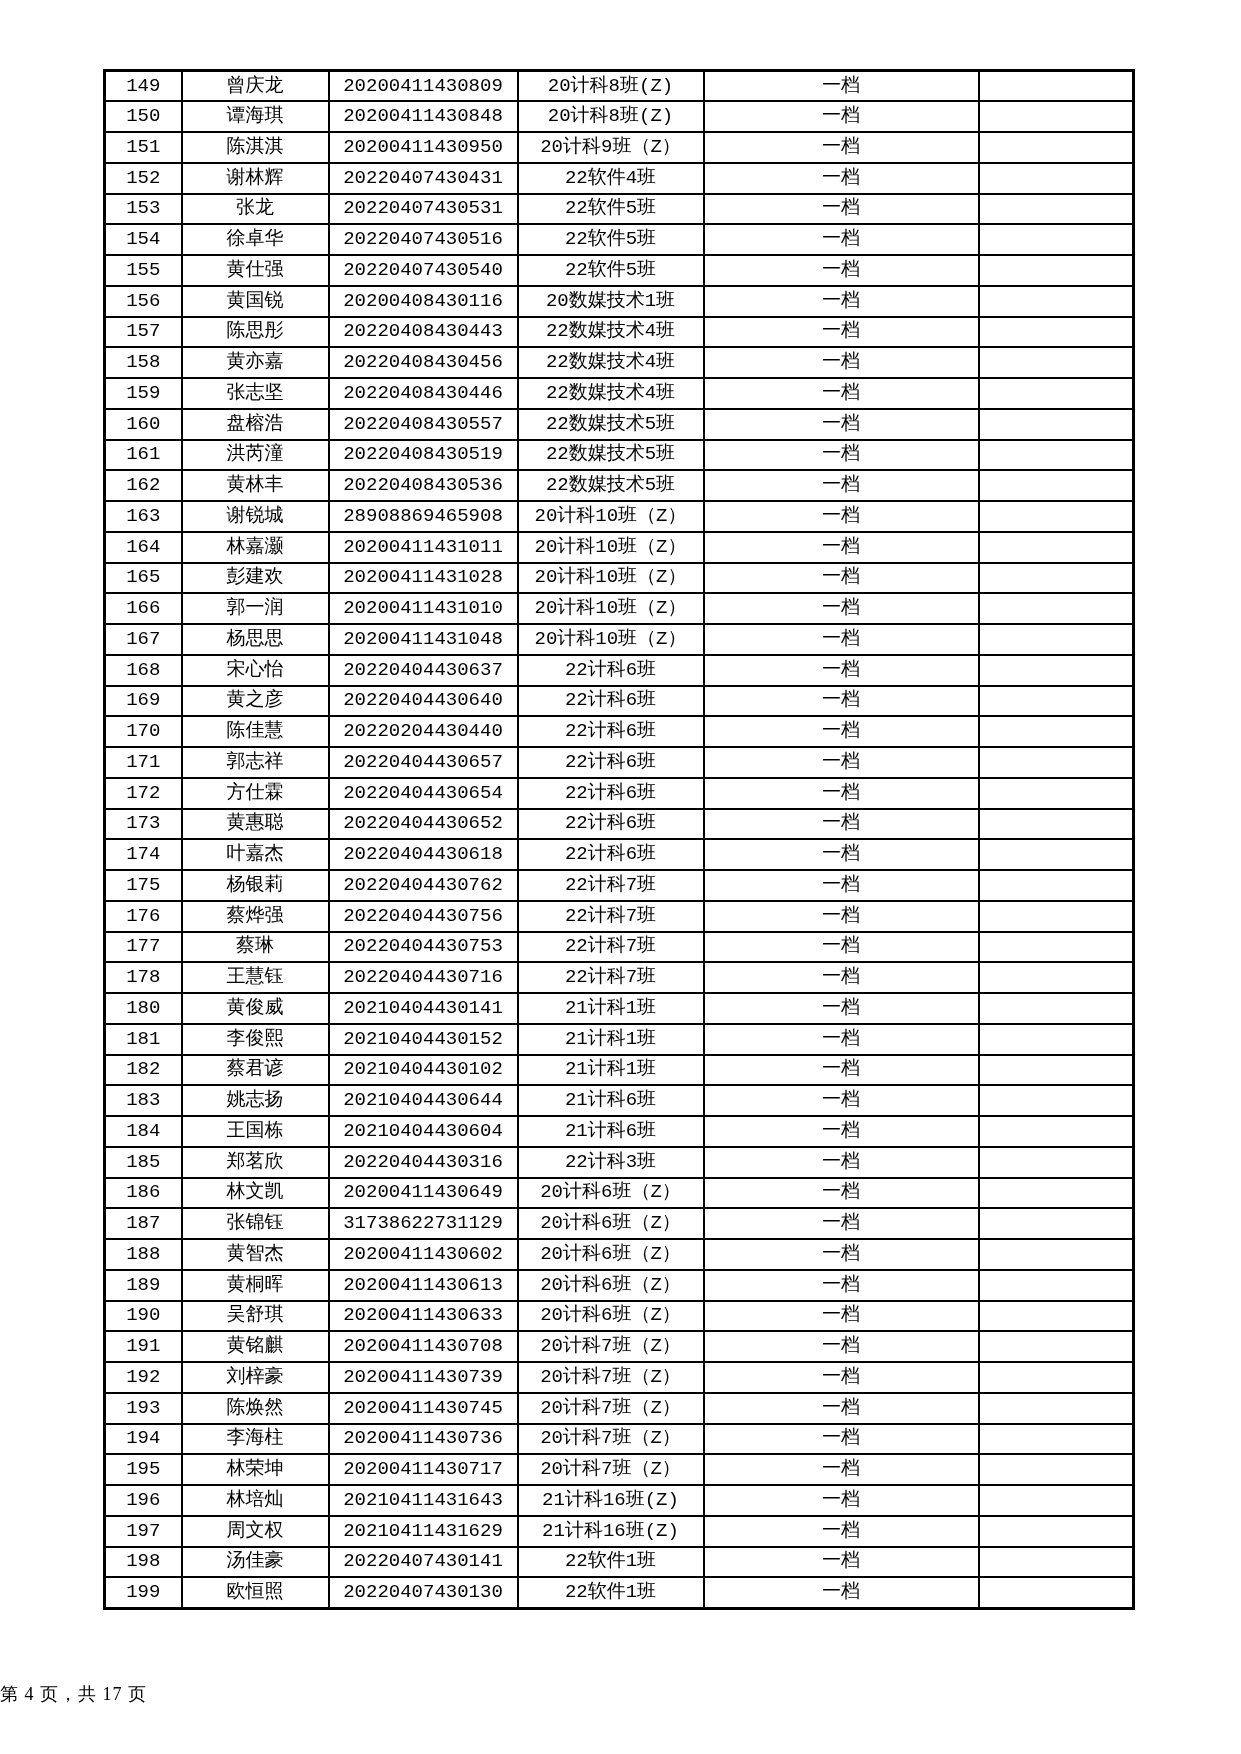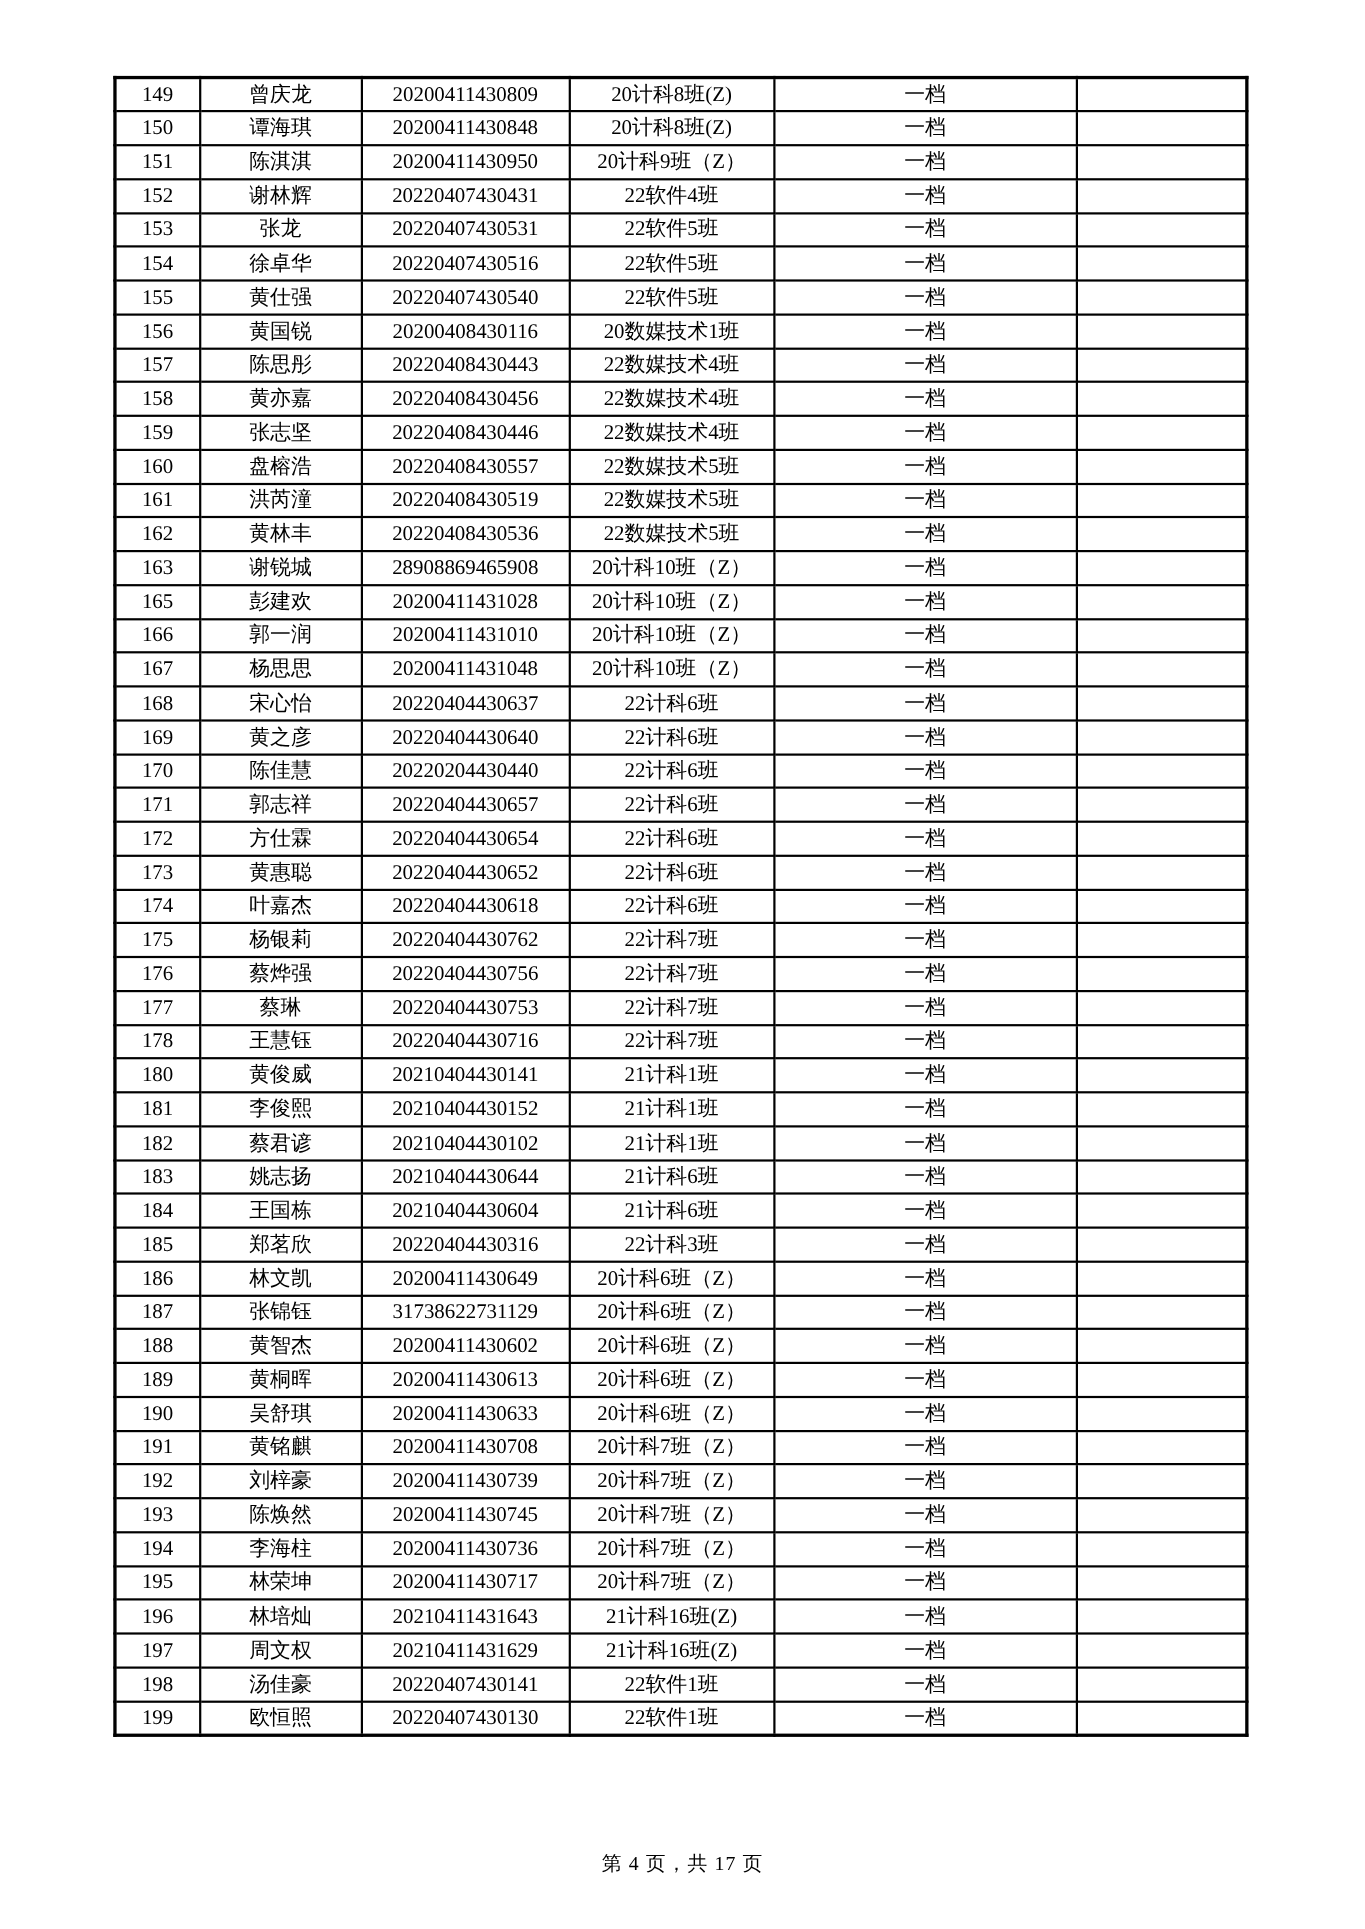--- a/index.html
+++ b/index.html
@@ -21,40 +21,40 @@
     background: #ffffff;
   }
   table.roster {
     position: absolute;
     left: 103px;
     top: 69px;
     width: 1029px;
     border-collapse: collapse;
     table-layout: fixed;
     border: 3px solid #000000;
+    font-family: Liberation Mono, monospace;
   }
   table.roster tr {
     height: 30.76px;
   }
   table.roster td {
     border: 2px solid #000000;
     padding: 0 2px;
     text-align: center;
     vertical-align: middle;
     font-size: 19px;
     line-height: 1;
     white-space: nowrap;
     overflow: hidden;
   }
   .footer {
     position: absolute;
     left: 0;
     top: 1682px;
     width: 100%;
-    text-align: center;
     font-size: 18px;
     letter-spacing: 1px;
   }
 </style>
 </head>
 <body>
 
 <div class="page">
 
   <table class="roster">
@@ -181,20 +181,28 @@
   </tr>
         <tr>
     <td>163</td>
     <td>谢锐城</td>
     <td>28908869465908</td>
     <td>20计科10班（Z）</td>
     <td>一档</td>
     <td></td>
   </tr>
         <tr>
+    <td>164</td>
+    <td>林嘉灏</td>
+    <td>20200411431011</td>
+    <td>20计科10班（Z）</td>
+    <td>一档</td>
+    <td></td>
+  </tr>
+        <tr>
     <td>165</td>
     <td>彭建欢</td>
     <td>20200411431028</td>
     <td>20计科10班（Z）</td>
     <td>一档</td>
     <td></td>
   </tr>
         <tr>
     <td>166</td>
     <td>郭一润</td>

